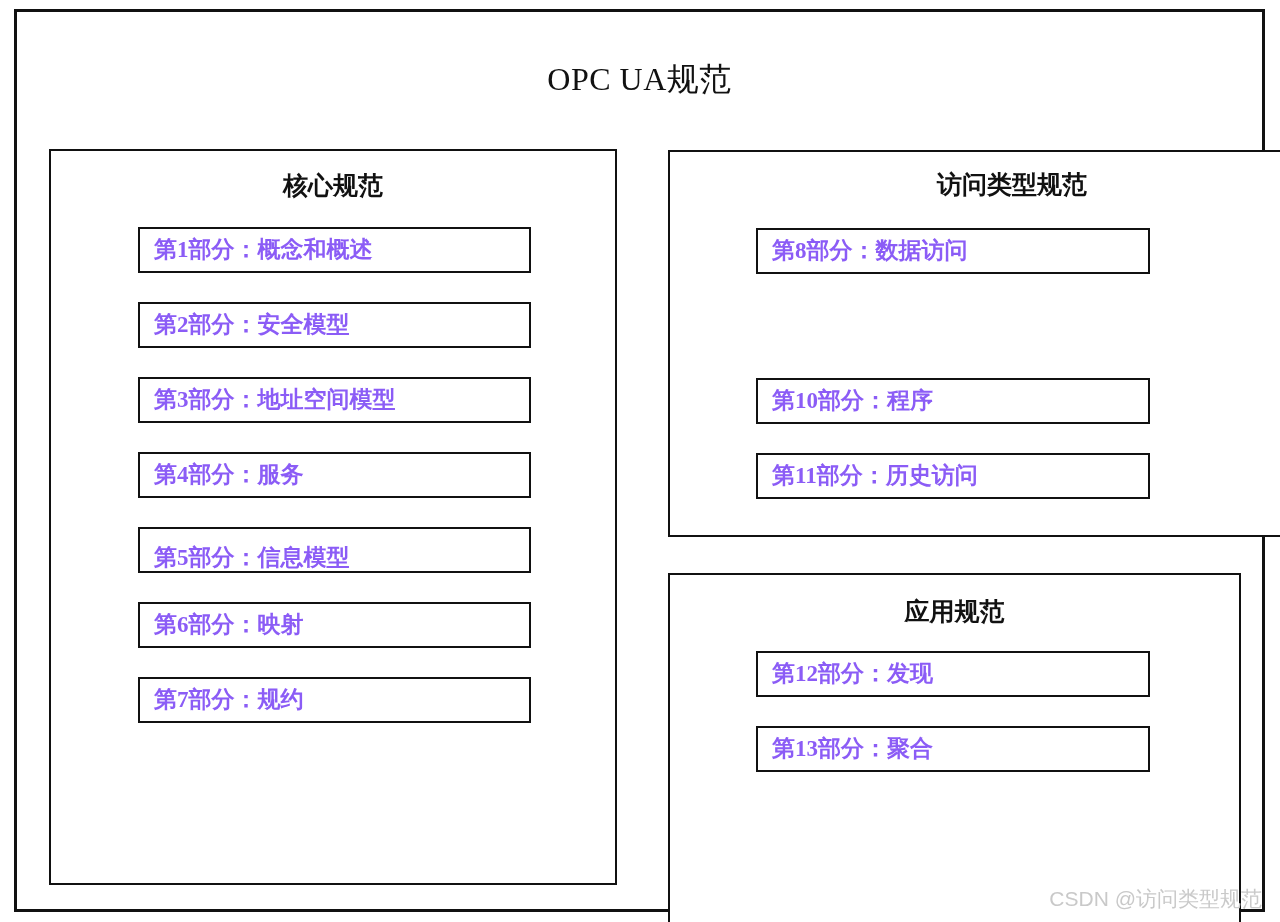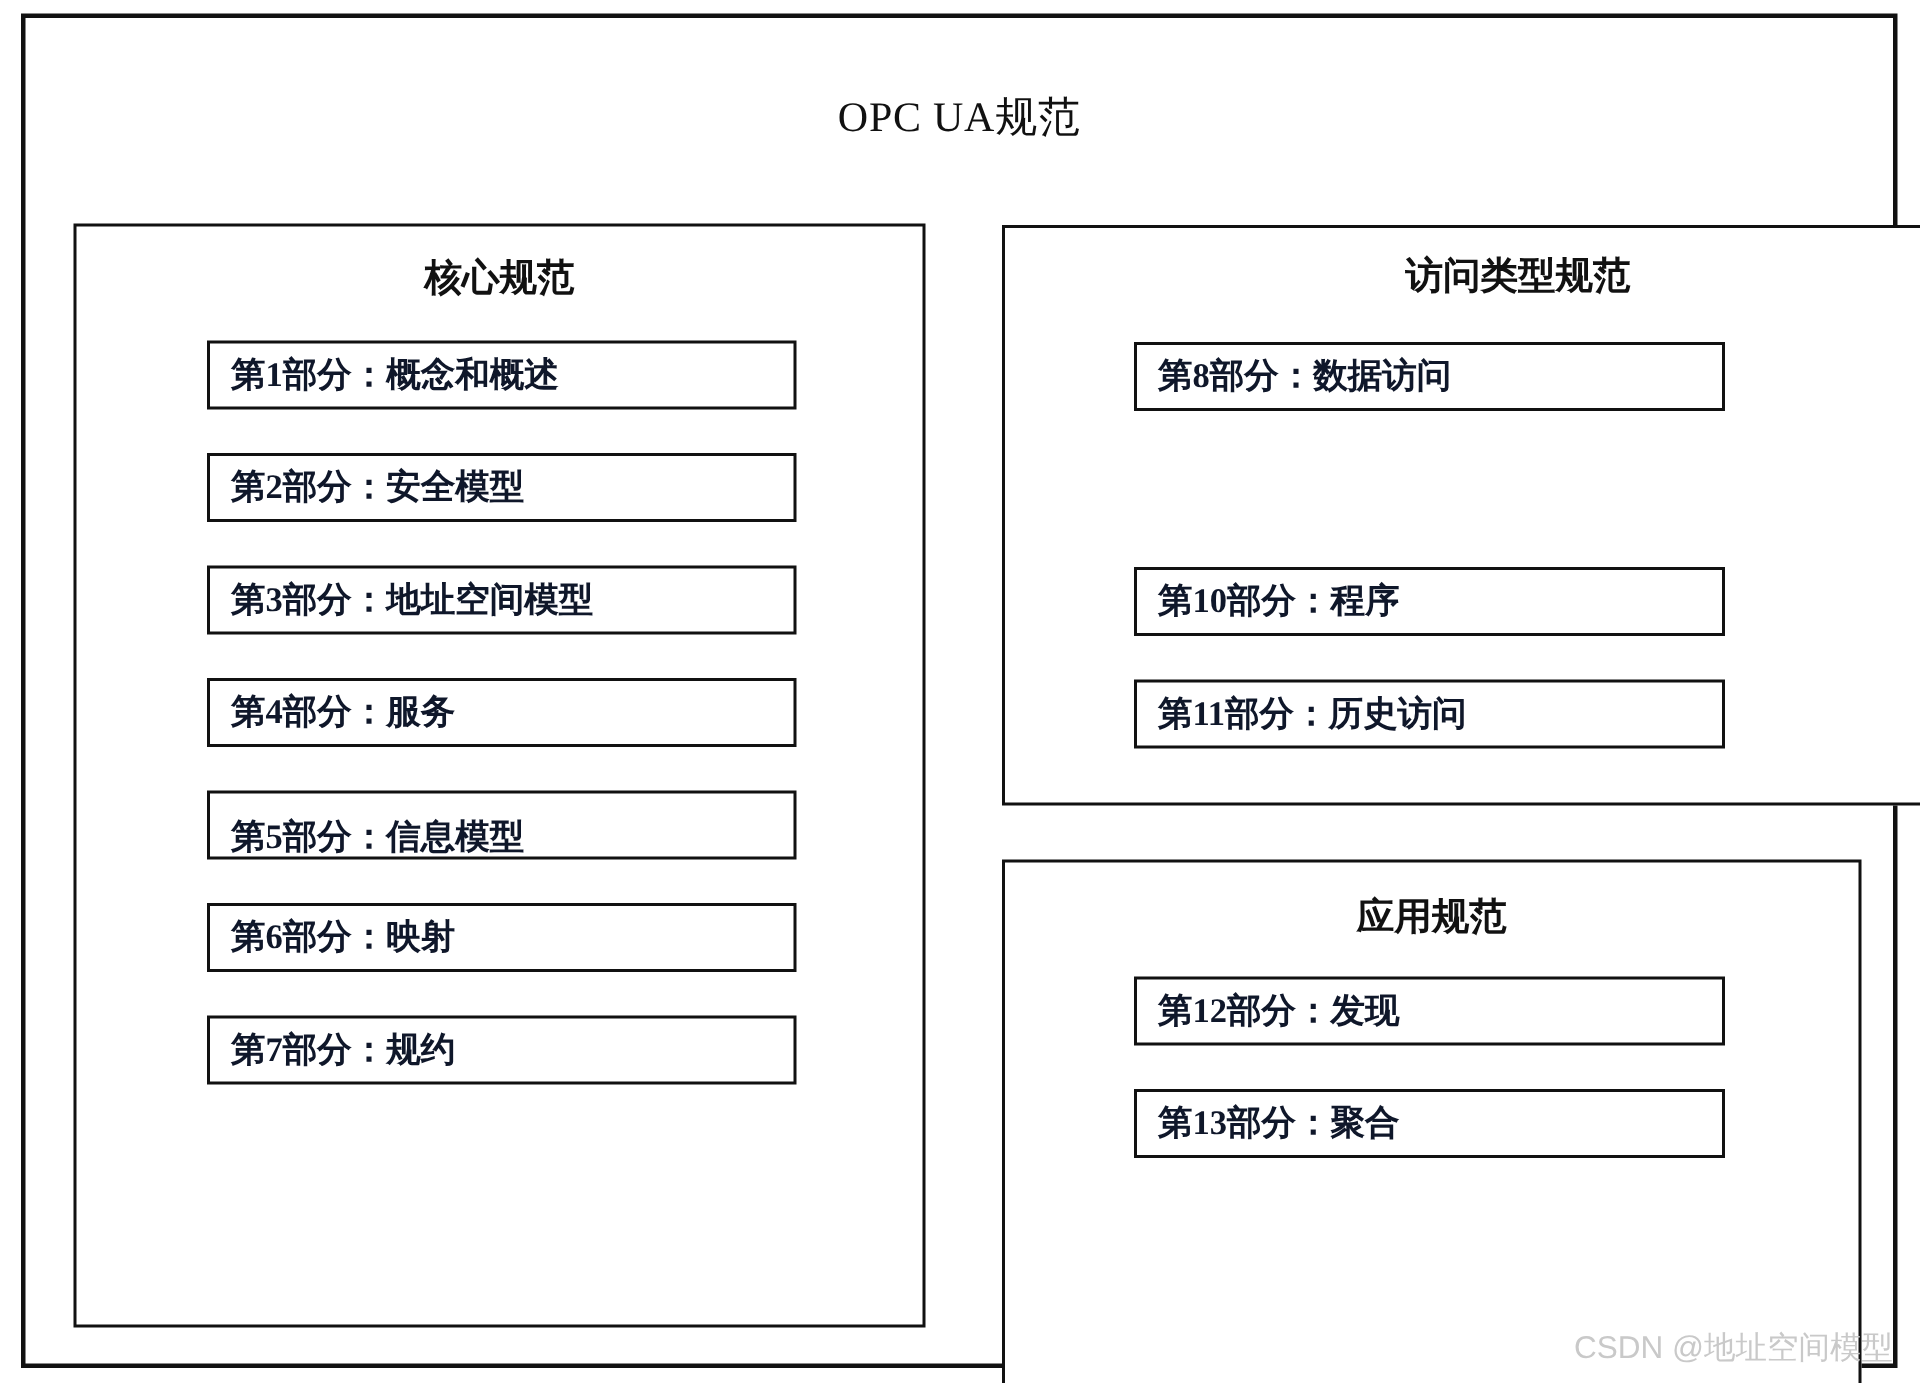--- a/index.html
+++ b/index.html
@@ -36,21 +36,21 @@
     background: #ffffff;
   }
 
   
   .diagram-title {
     position: absolute;
     left: 14px;
     top: 62px;
     width: 1251px;
     text-align: center;
-    font-size: 28px;
+    font-size: 32px;
     line-height: 34px;
     letter-spacing: 0.5px;
     color: #111111;
     white-space: nowrap;
   }
 
   
   .group-box {
     position: absolute;
     border: 2px solid #111111;
@@ -101,21 +101,21 @@
     background: #ffffff;
     display: flex;
     align-items: center;
     overflow: hidden;
   }
   .part-item .part-label {
     padding-left: 14px;
     font-size: 23px;
     line-height: 26px;
     font-weight: bold;
-    color: #0f172a;
+    color: #8b5cf6;
     white-space: nowrap;
   }
 
   
   .group-core .part-item {
     left: 87px;
     width: 393px;
   }
   
   .group-access .part-item,
@@ -190,15 +190,15 @@
     <div class="group-title">应用规范</div>
 
     <div class="part-item" style="top:76px;">
       <span class="part-label">第12部分：发现</span>
     </div>
     <div class="part-item" style="top:151px;">
       <span class="part-label">第13部分：聚合</span>
     </div>
   </div>
 
-  <div class="watermark">CSDN @地址空间模型</div>
+  <div class="watermark">CSDN @访问类型规范</div>
 
 </div>
 
 </body></html>

